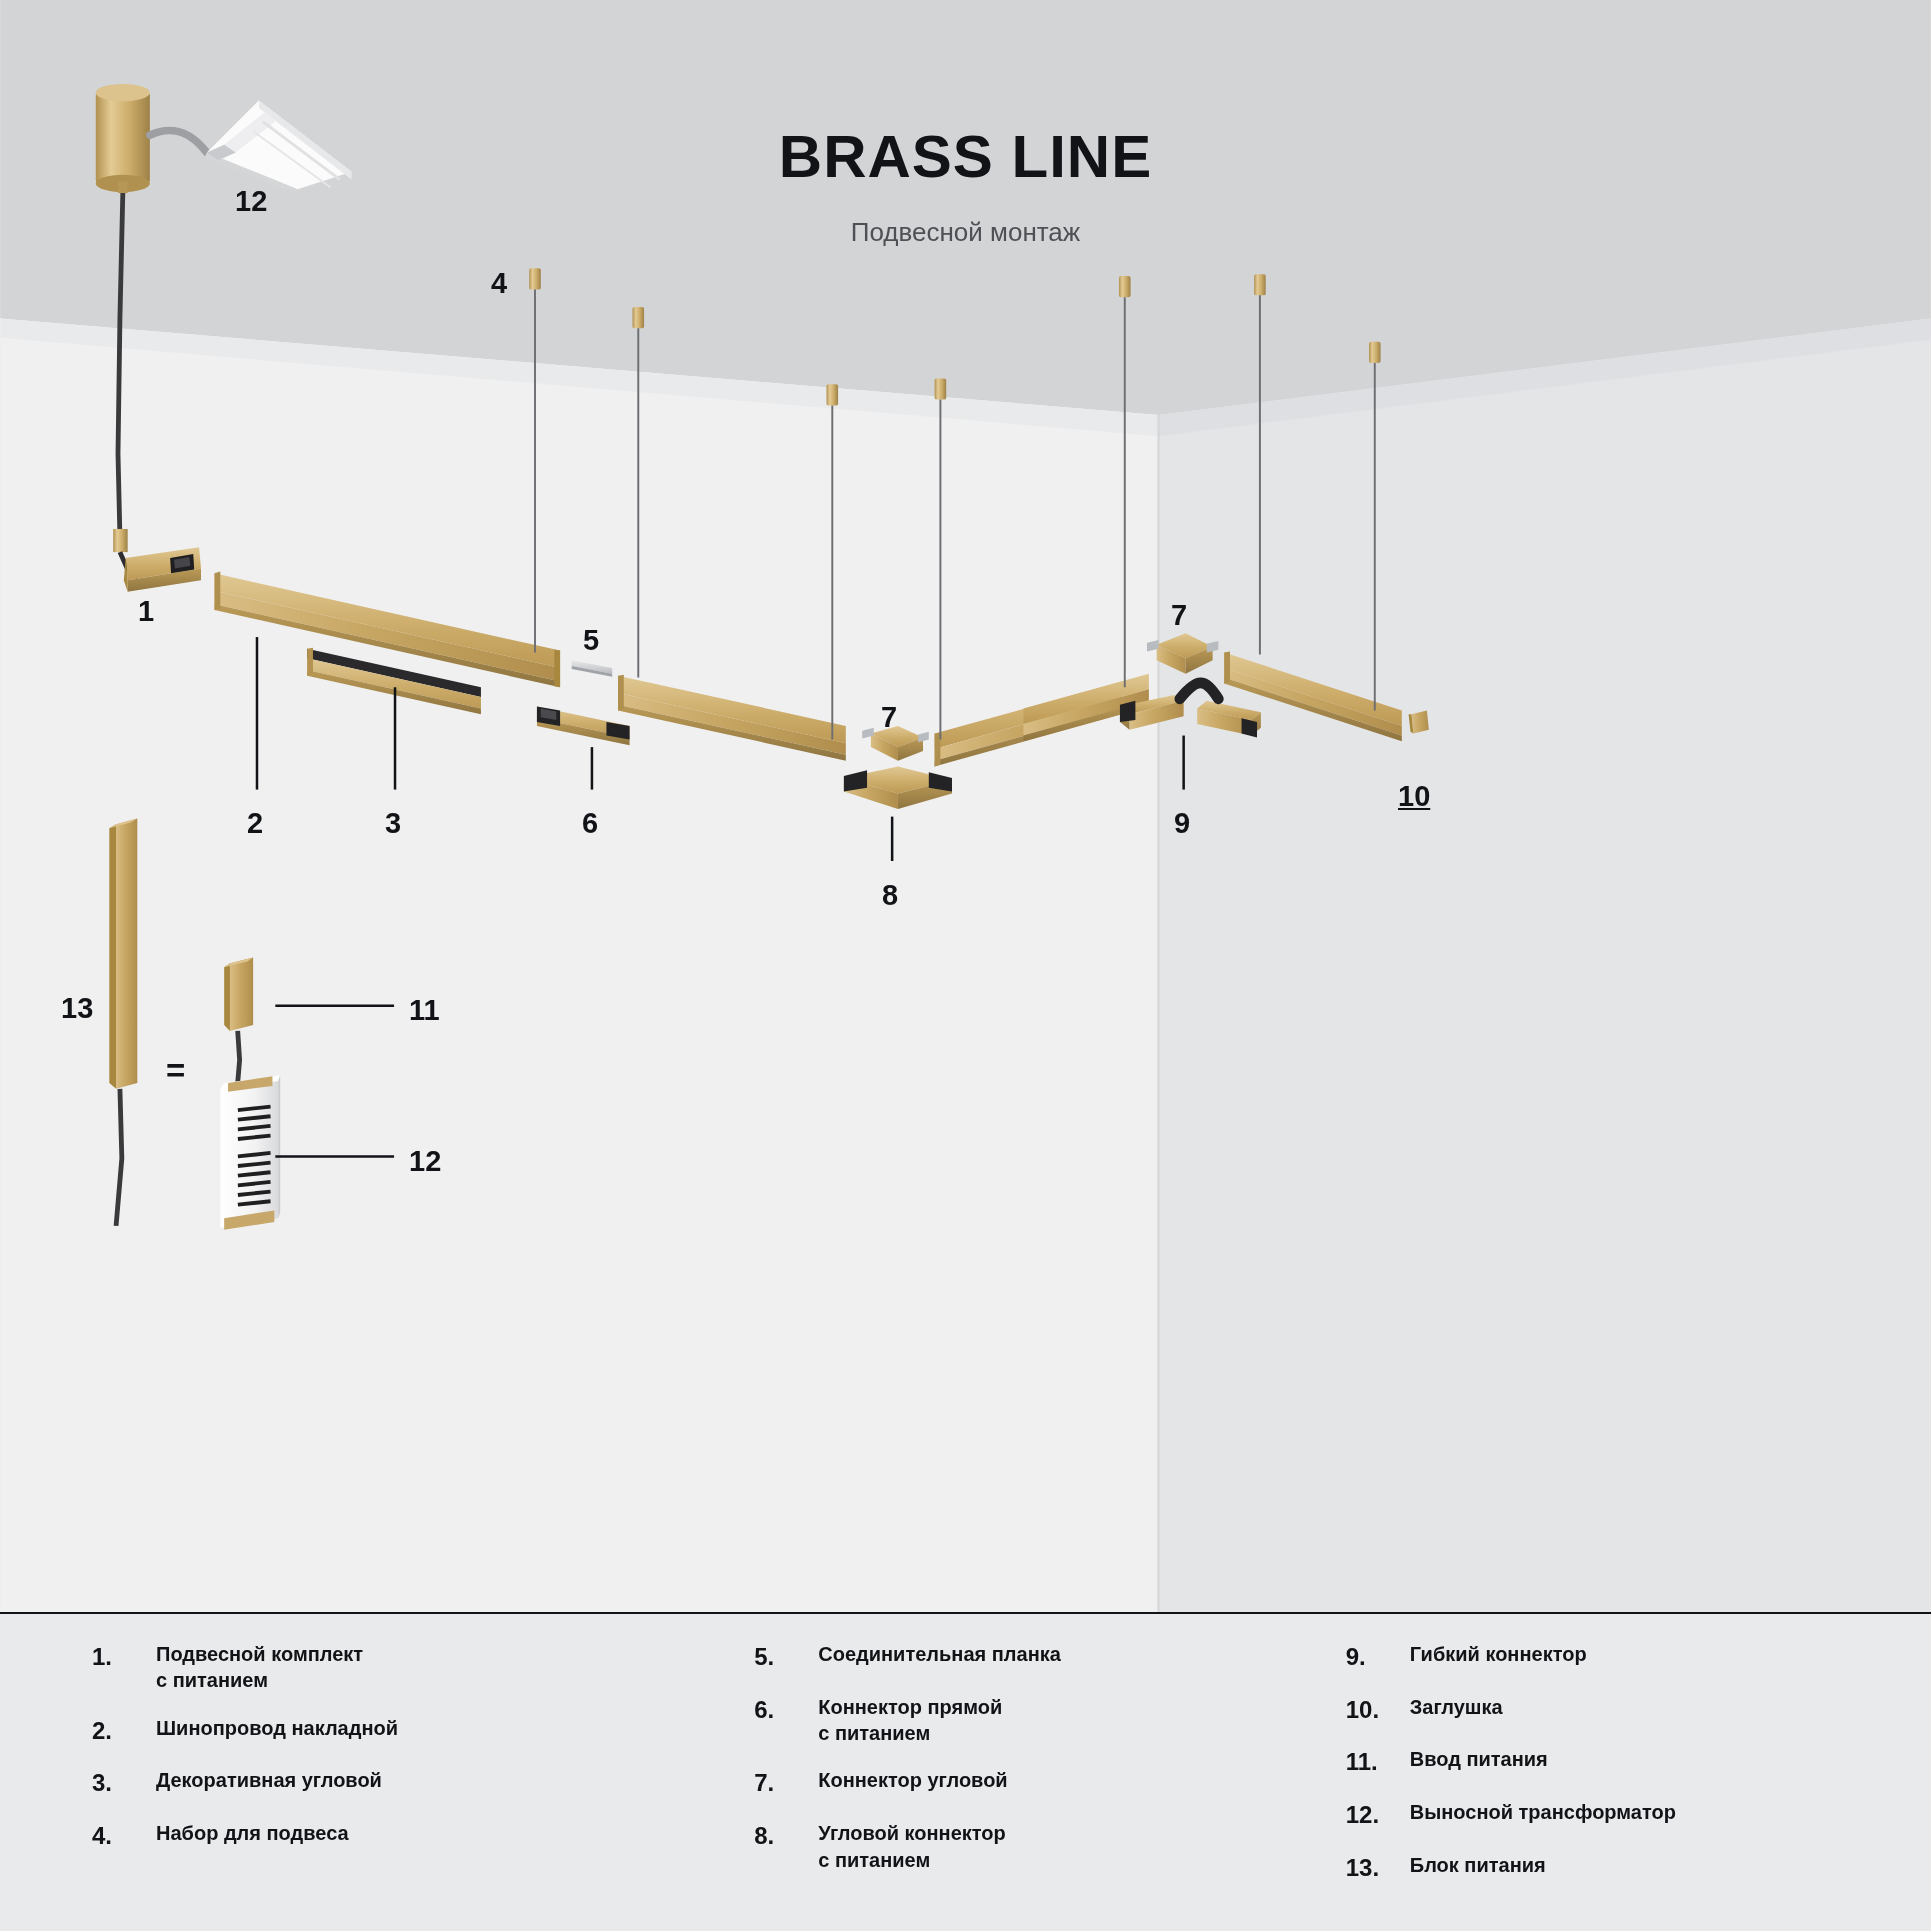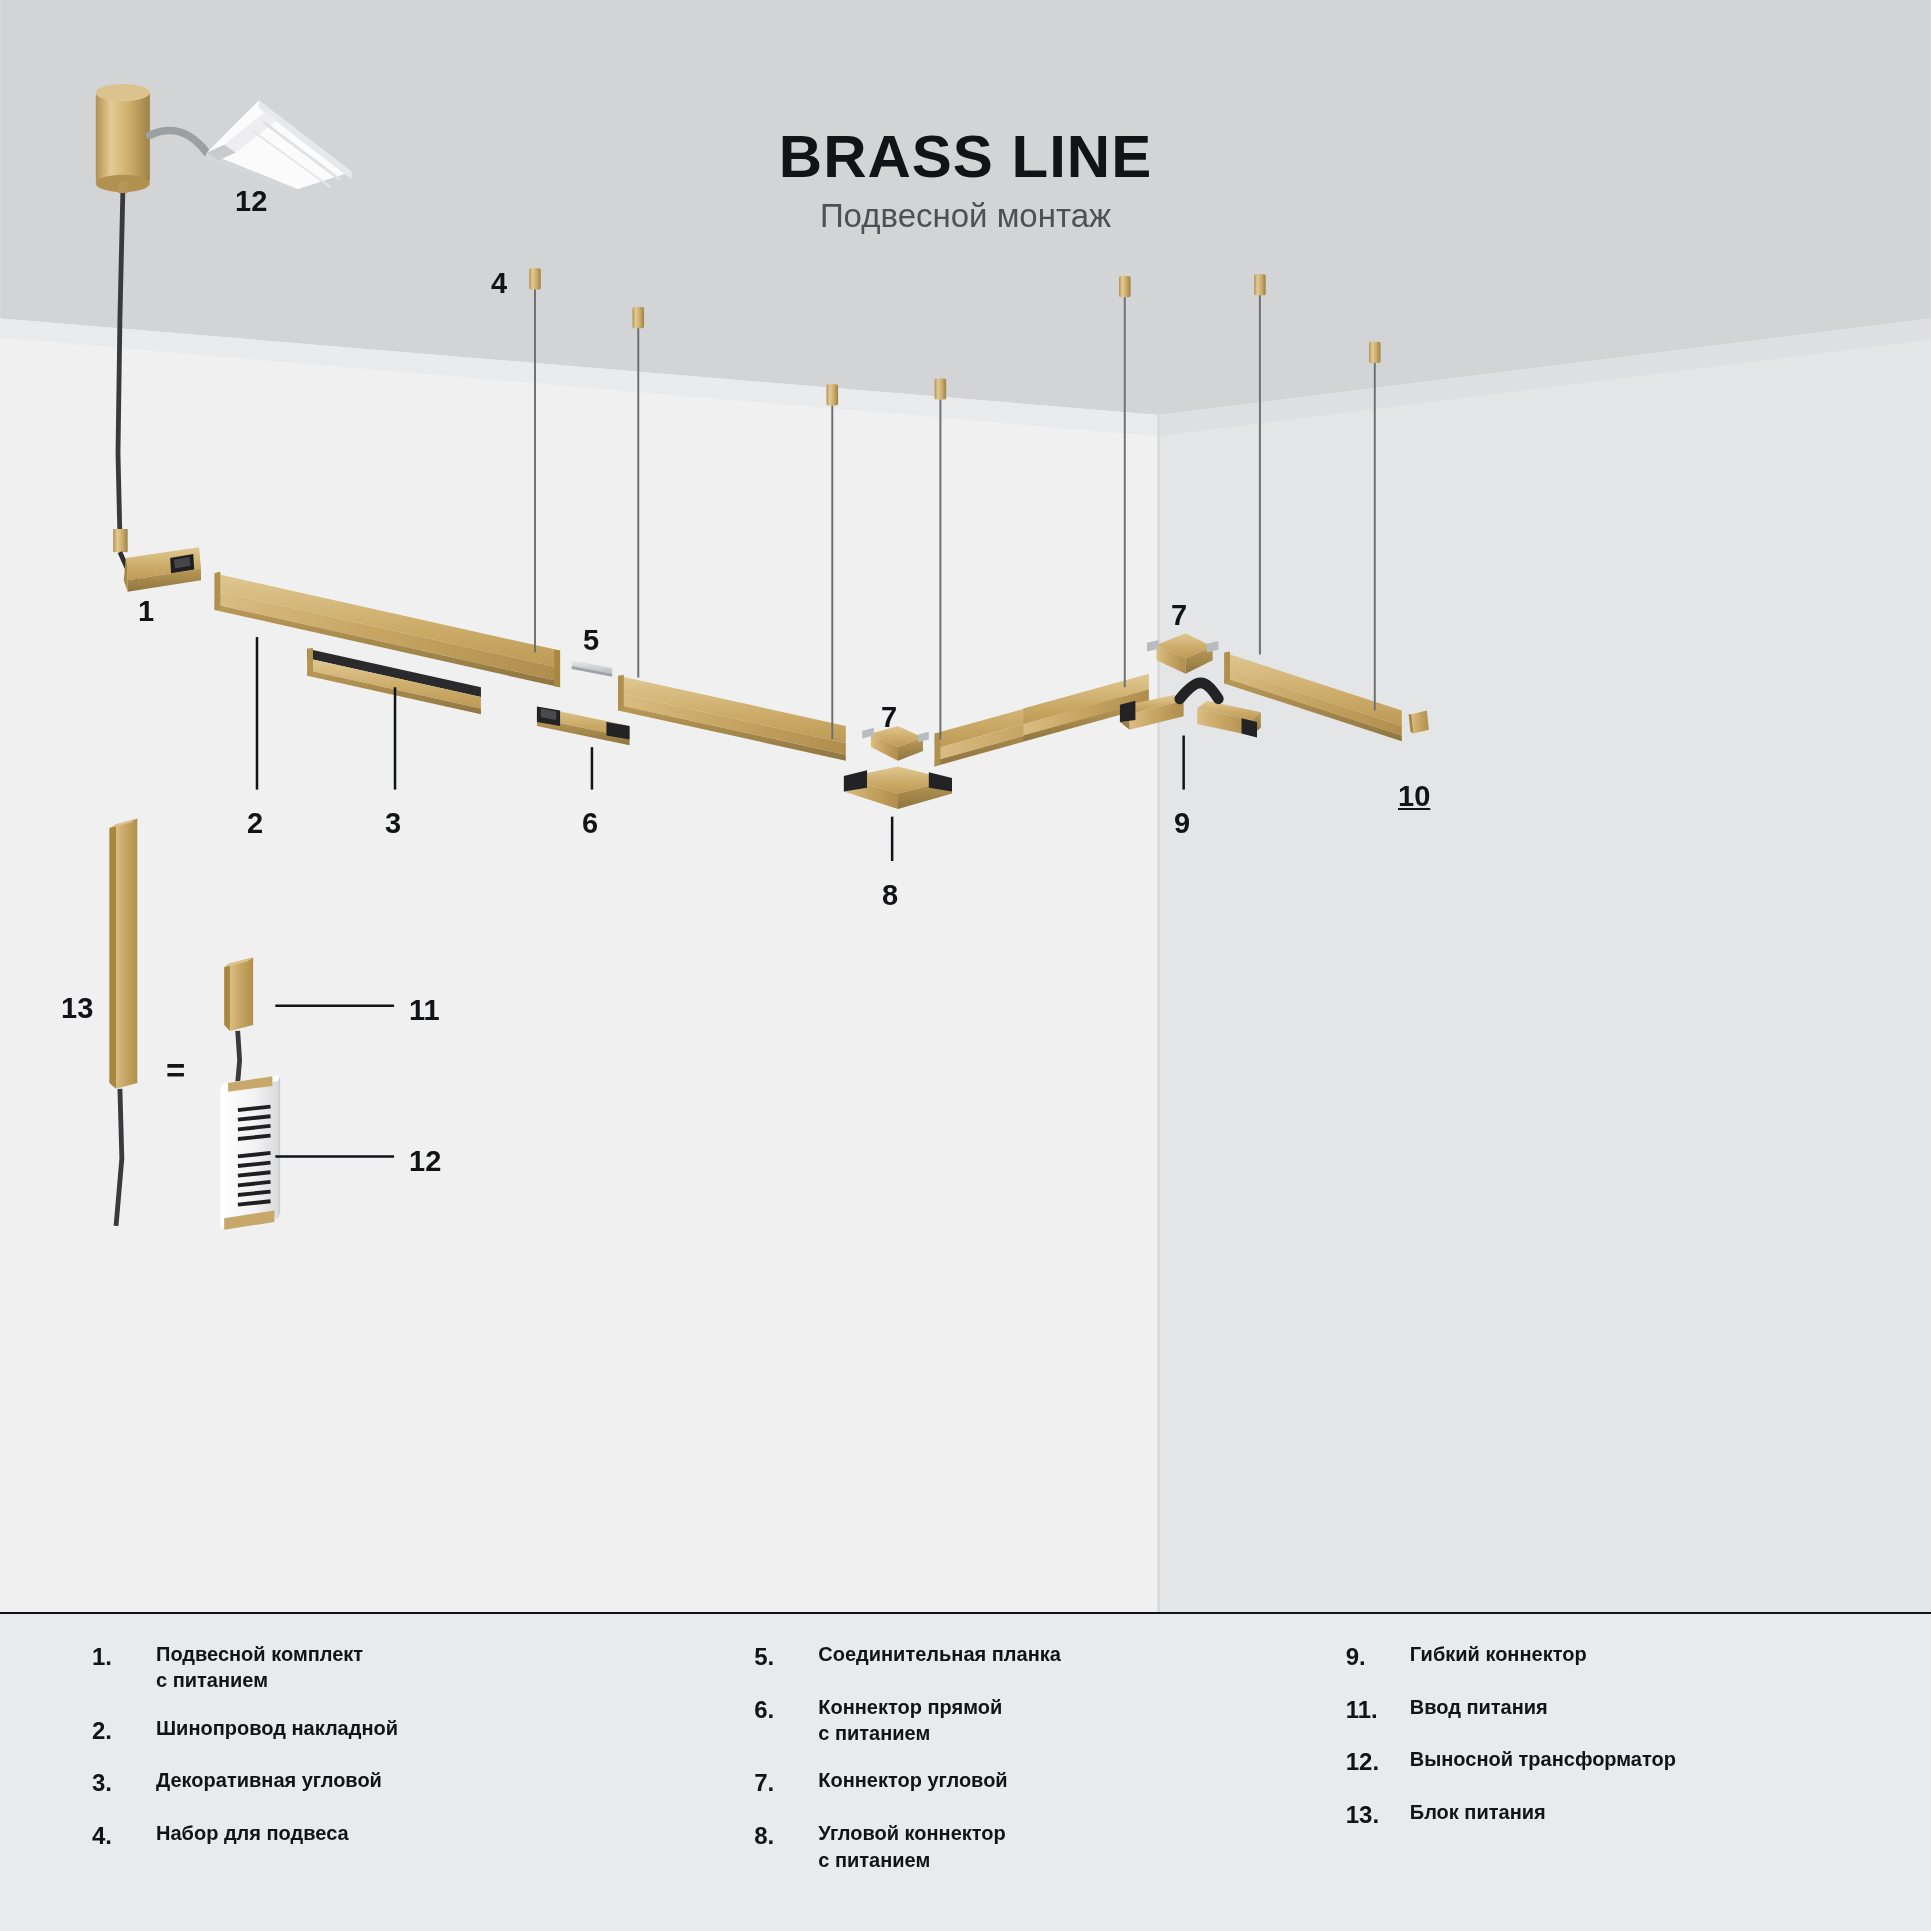--- a/index.html
+++ b/index.html
@@ -10,21 +10,21 @@
     overflow:hidden;
     position:relative;
   }
   #stage{position:absolute;inset:0;width:1931px;height:1931px;}
 
   
   .scene{position:absolute;left:0;top:0;width:1931px;height:1612px;overflow:hidden;}
 
   .title-block{position:absolute;left:0;top:127px;width:1931px;text-align:center;}
   .title{font-size:60px;font-weight:700;letter-spacing:1px;color:#111317;line-height:1;}
-  .subtitle{font-size:33px;font-weight:400;color:#4d5055;margin-top:10px;}
+  .subtitle{font-size:26px;font-weight:400;color:#4d5055;margin-top:30px;}
 
   
   .num{position:absolute;font-size:29px;font-weight:700;color:#111317;line-height:1;text-align:center;}
 
   .eq{position:absolute;font-size:33px;font-weight:700;color:#111317;}
 
   
   .divider{position:absolute;left:0;top:1612px;width:1931px;height:1.9px;background:#111317;}
   .legend{position:absolute;left:0;top:1641px;width:1931px;height:290px;
           display:flex;padding:0;box-sizing:border-box;}
@@ -372,20 +372,24 @@
 с питанием</div>
       </div>
     </div>
 
     <div class="legcol c3">
       <div class="legitem">
         <div class="legnum">9.</div>
         <div class="legtxt">Гибкий коннектор</div>
       </div>
       <div class="legitem">
+        <div class="legnum">10.</div>
+        <div class="legtxt">Заглушка</div>
+      </div>
+      <div class="legitem">
         <div class="legnum">11.</div>
         <div class="legtxt">Ввод питания</div>
       </div>
       <div class="legitem">
         <div class="legnum">12.</div>
         <div class="legtxt">Выносной трансформатор</div>
       </div>
       <div class="legitem">
         <div class="legnum">13.</div>
         <div class="legtxt">Блок питания</div>

